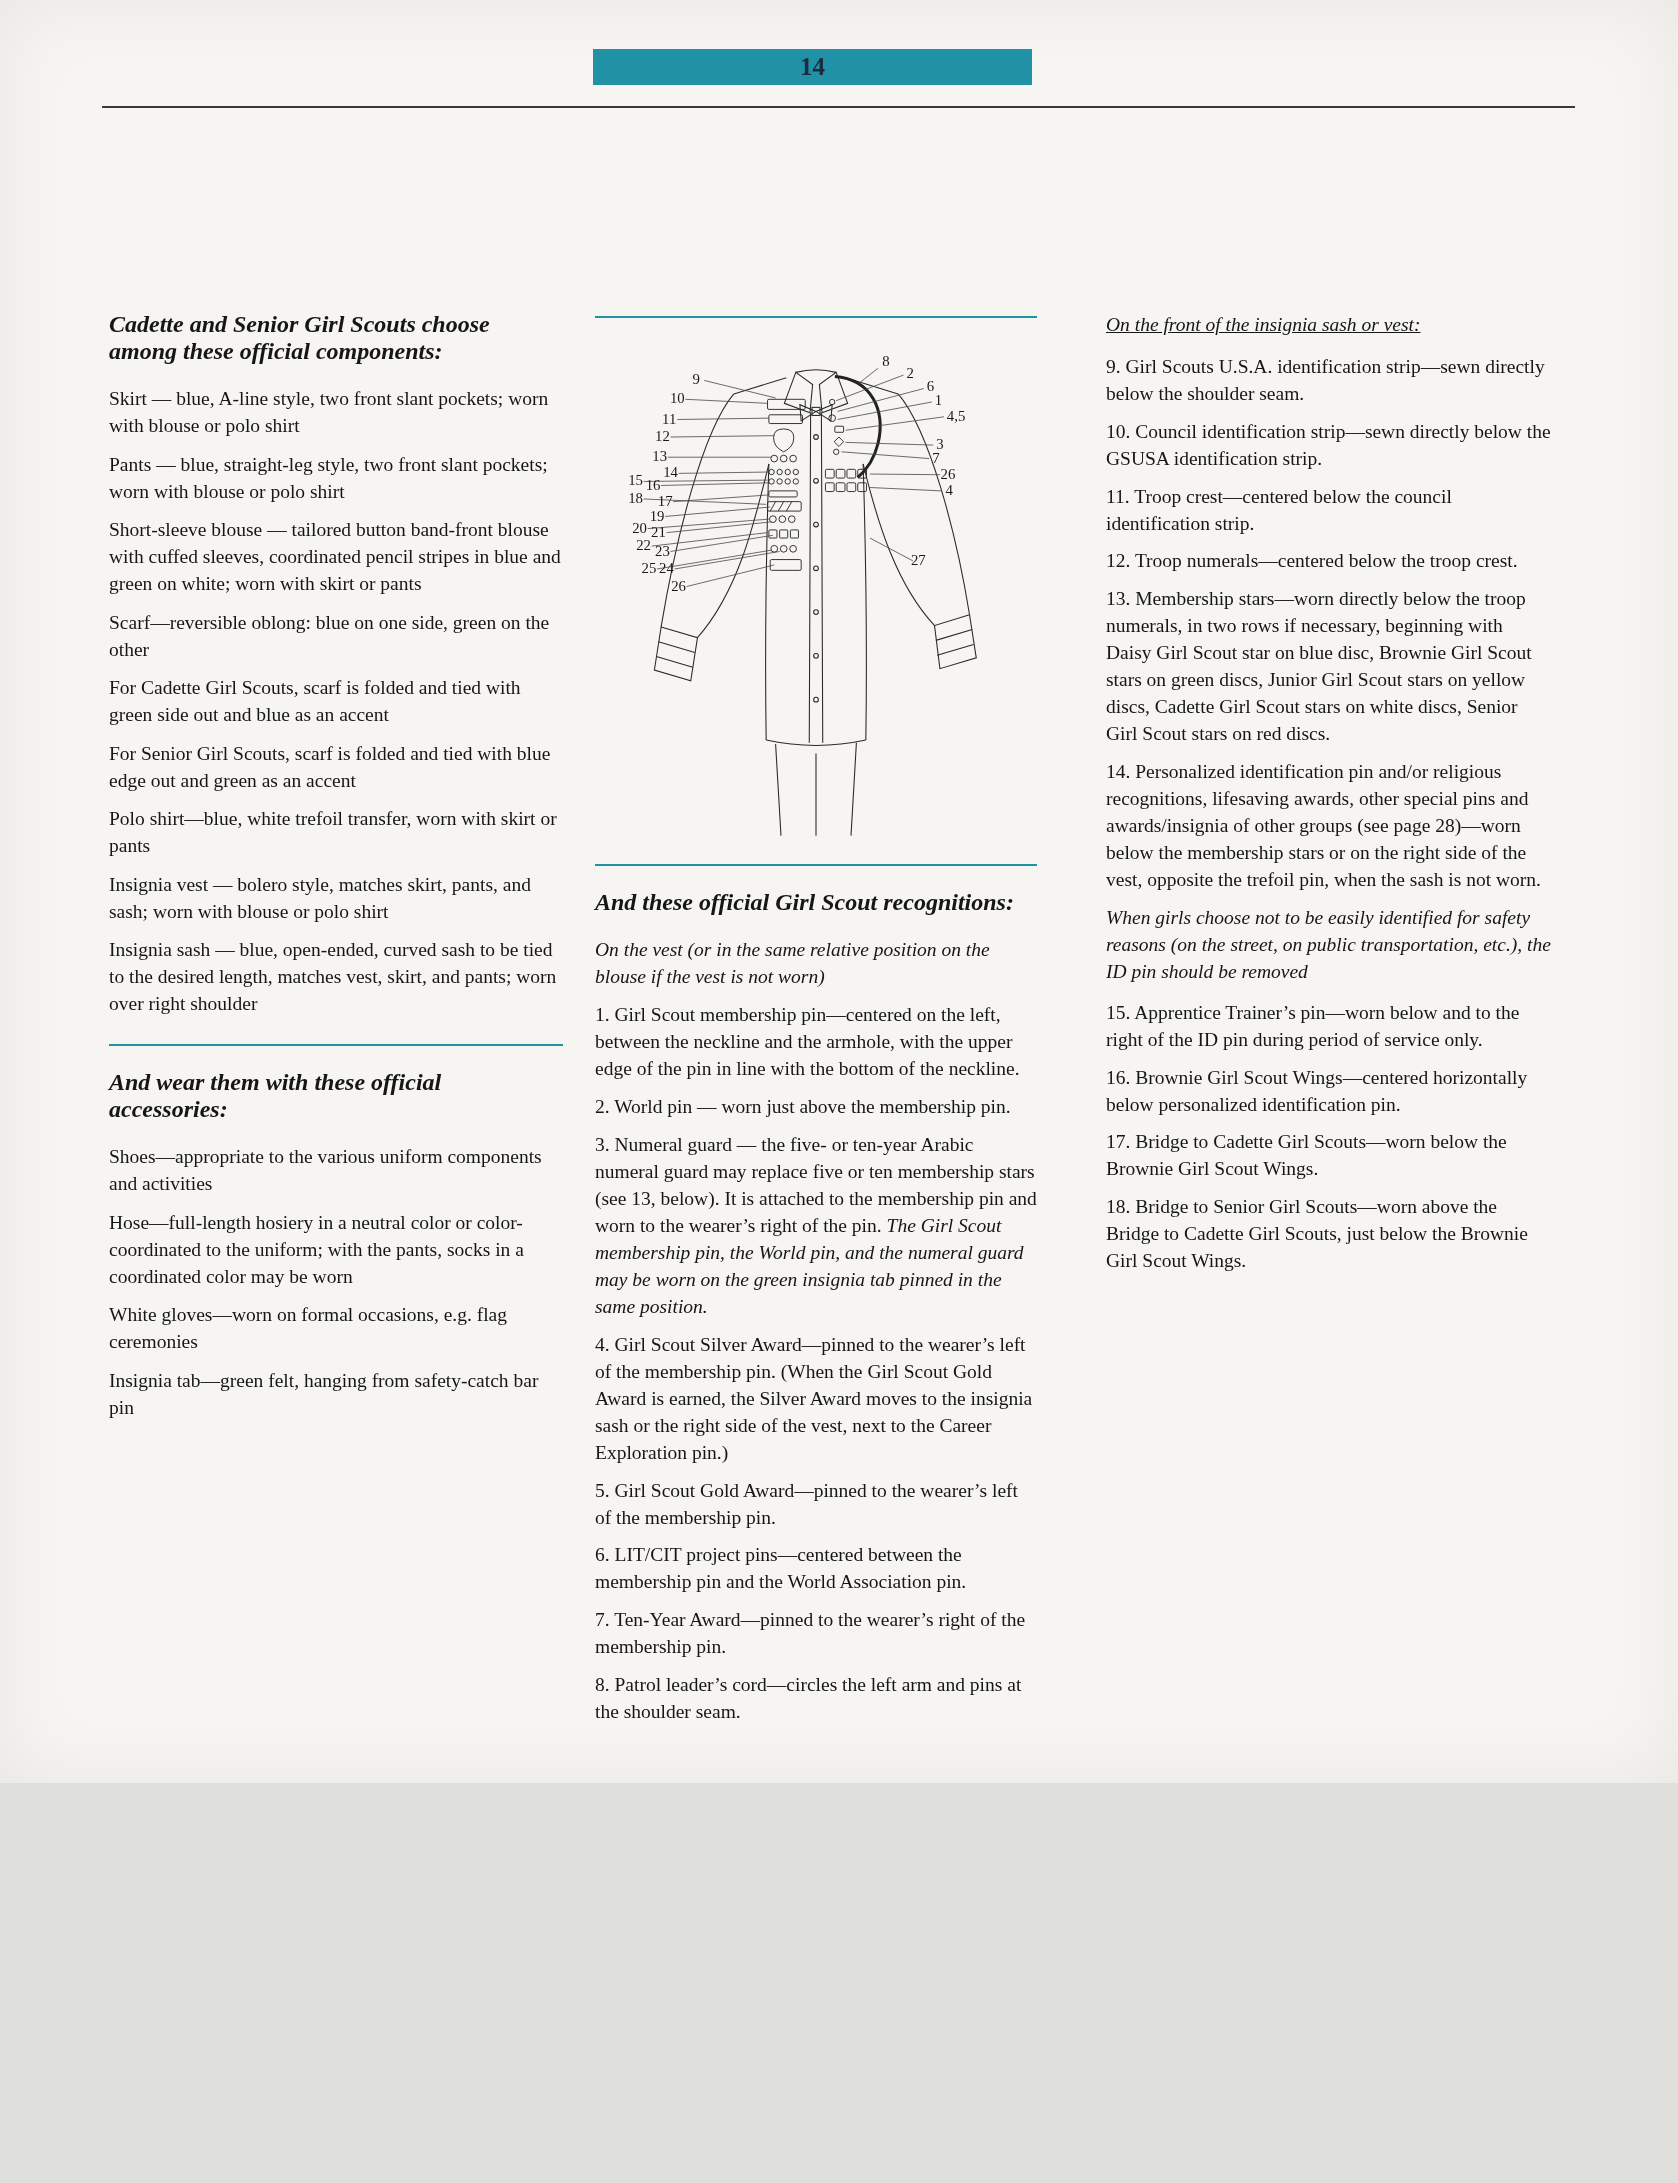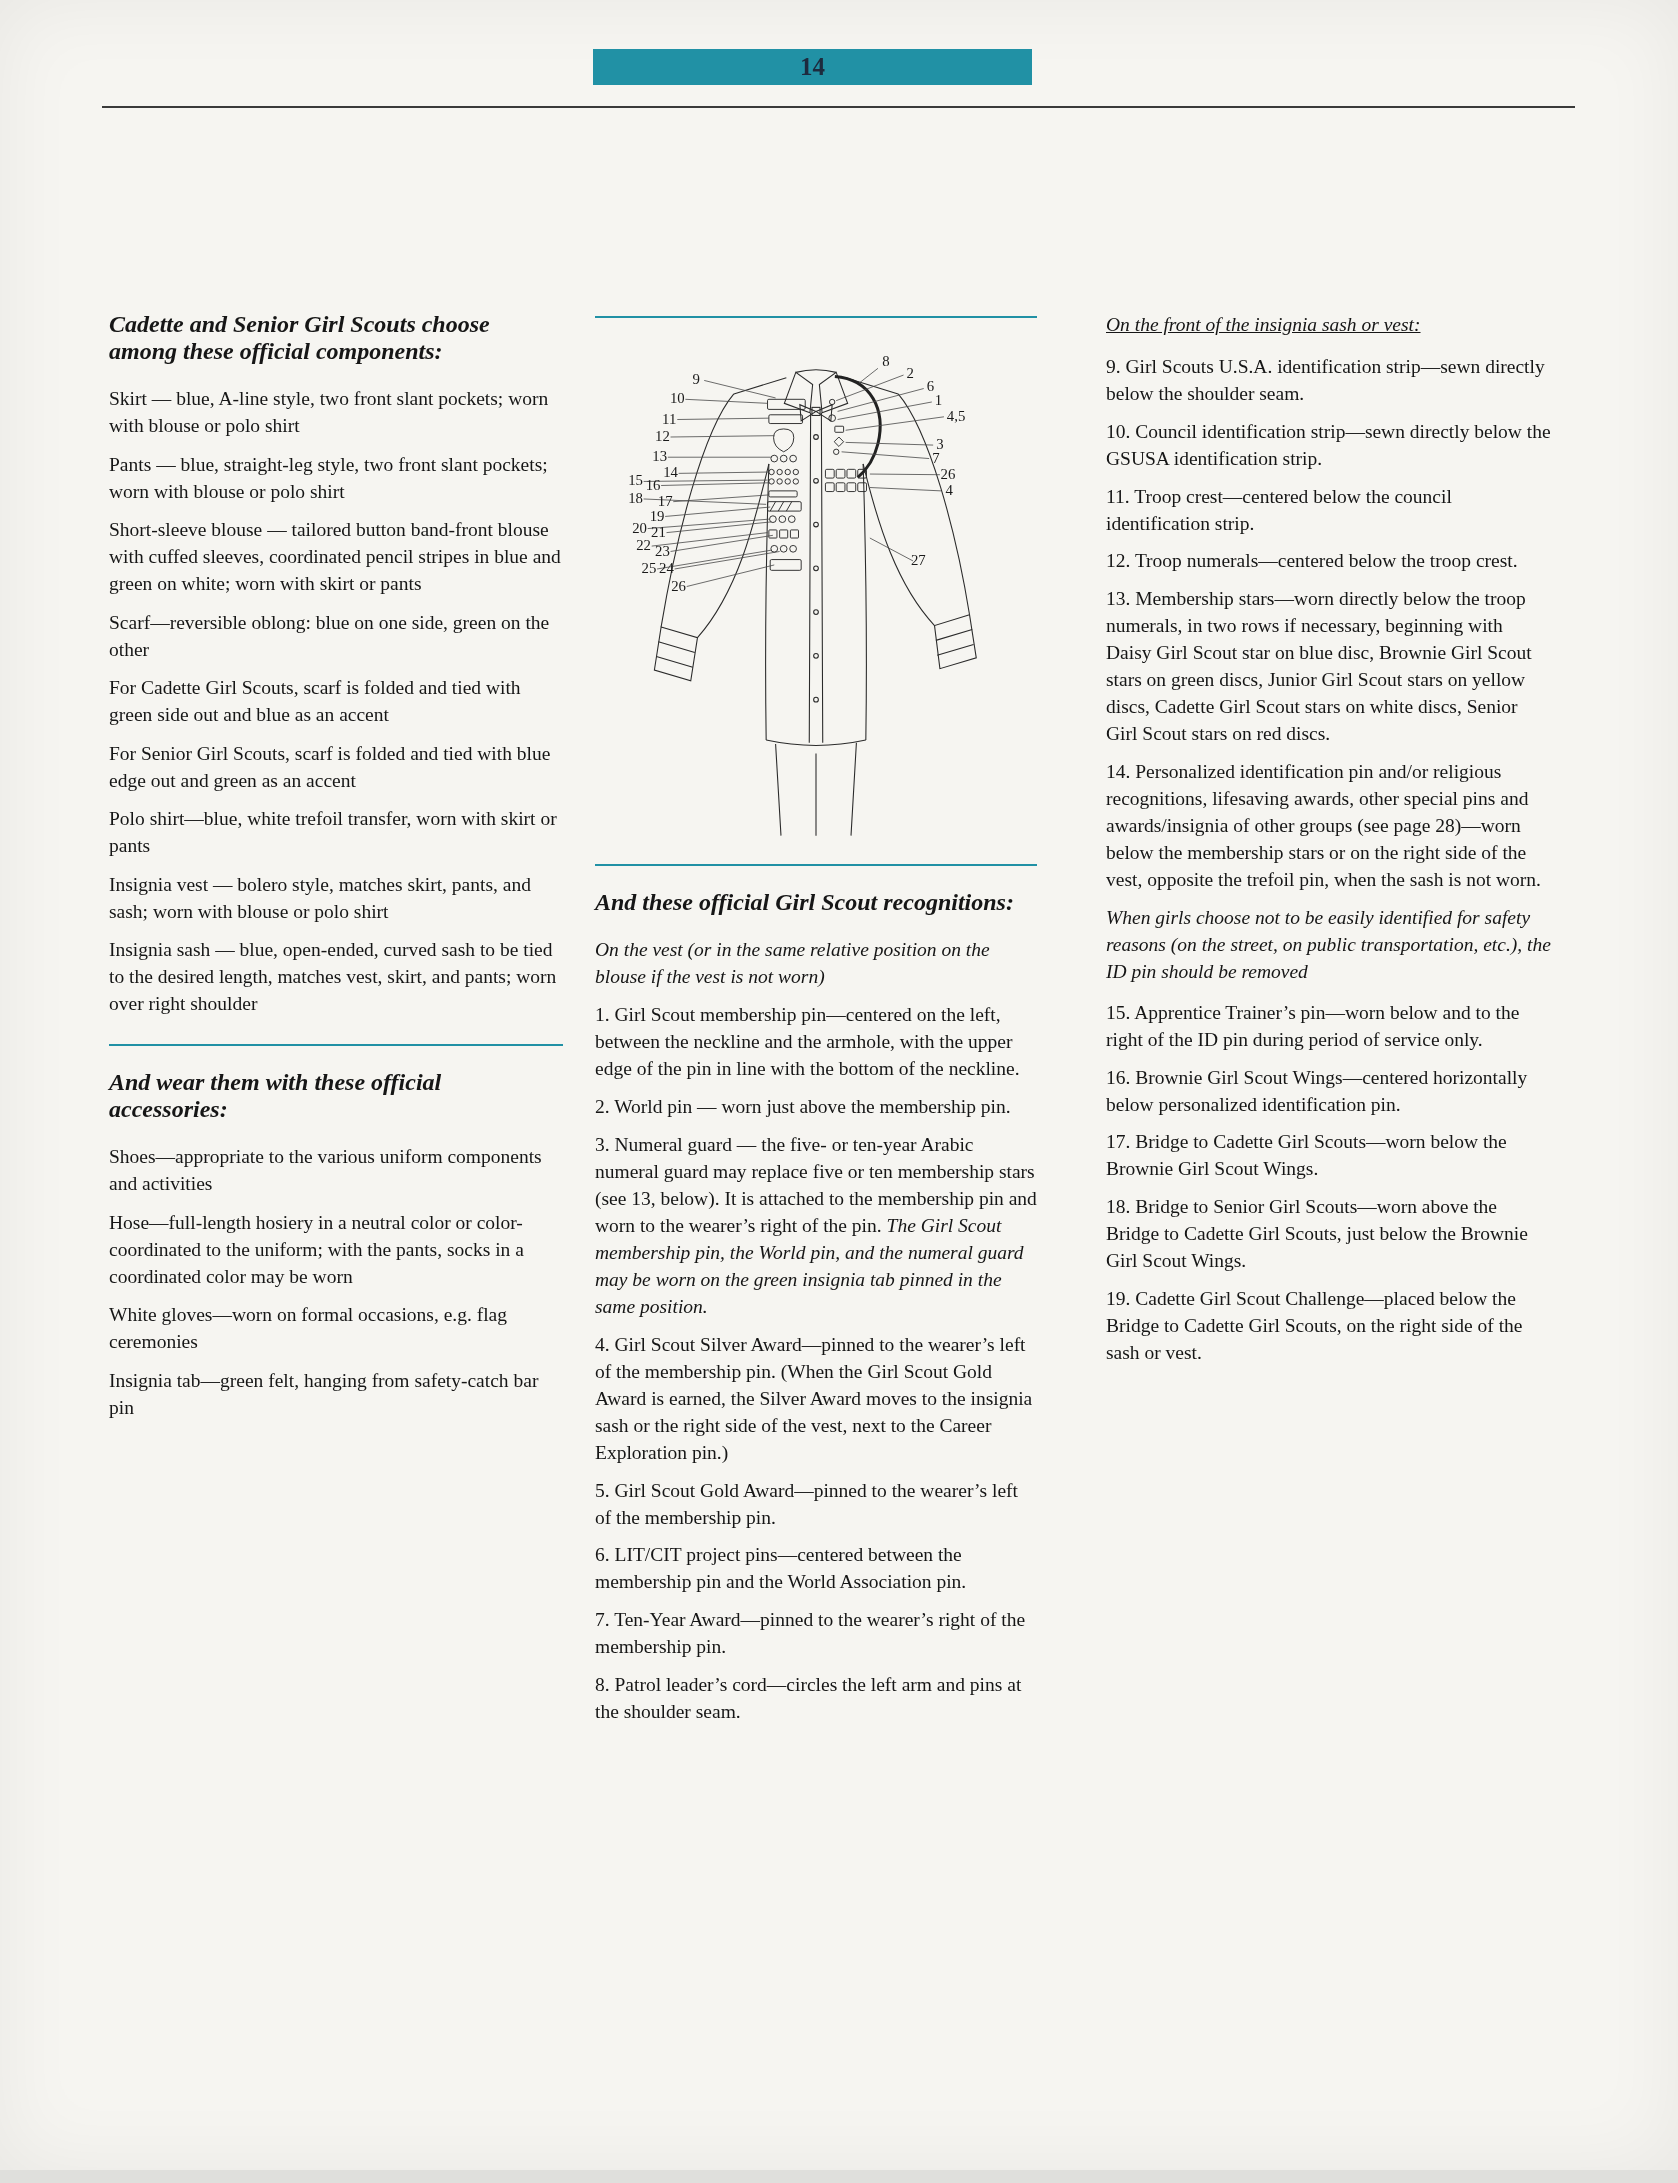--- a/index.html
+++ b/index.html
@@ -1,19 +1,19 @@
 <!DOCTYPE html>
 <html style="font-size:10.8px"><head>
 <meta charset="utf-8">
 <style>
   * { box-sizing: border-box; }
   html,body { margin:0; padding:0; background:#dfdfdc; }
   .page {
     position:relative;
-    width:1678px; height:2170px;
+    width:1678px; height:1783px;
     background:#f6f5f1;
     font-family:"Liberation Serif","DejaVu Serif",serif;
     color:#161616;
     overflow:hidden;
     box-shadow: inset 0 0 81px rgba(0,0,0,0.06);
   }
   .banner {
     position:absolute; left:593px; top:49px; width:439px; height:36px;
     background:#2191a5;
     display:flex; align-items:center; justify-content:center;
@@ -255,18 +255,17 @@
     <p class="item">10. Council identification strip—sewn directly below the GSUSA identification strip.</p>
     <p class="item">11. Troop crest—centered below the council identification strip.</p>
     <p class="item">12. Troop numerals—centered below the troop crest.</p>
     <p class="item">13. Membership stars—worn directly below the troop numerals, in two rows if necessary, beginning with Daisy Girl Scout star on blue disc, Brownie Girl Scout stars on green discs, Junior Girl Scout stars on yellow discs, Cadette Girl Scout stars on white discs, Senior Girl Scout stars on red discs.</p>
     <p class="item">14. Personalized identification pin and/or religious recognitions, lifesaving awards, other special pins and awards/insignia of other groups (see page 28)—worn below the membership stars or on the right side of the vest, opposite the trefoil pin, when the sash is not worn.</p>
     <p class="safety-note">When girls choose not to be easily identified for safety reasons (on the street, on public transportation, etc.), the ID pin should be removed</p>
     <p class="item">15. Apprentice Trainer’s pin—worn below and to the right of the ID pin during period of service only.</p>
     <p class="item">16. Brownie Girl Scout Wings—centered horizontally below personalized identification pin.</p>
     <p class="item">17. Bridge to Cadette Girl Scouts—worn below the Brownie Girl Scout Wings.</p>
     <p class="item">18. Bridge to Senior Girl Scouts—worn above the Bridge to Cadette Girl Scouts, just below the Brownie Girl Scout Wings.</p>
-    <p class="item">19. Cadette Girl Scout Challenge—placed below the Bridge to Cadette Girl Scouts, on the right side of the sash or vest.</p>
   </div>
 
   <div class="bottom-strip"></div>
 </div>
 
 
 </body></html>

